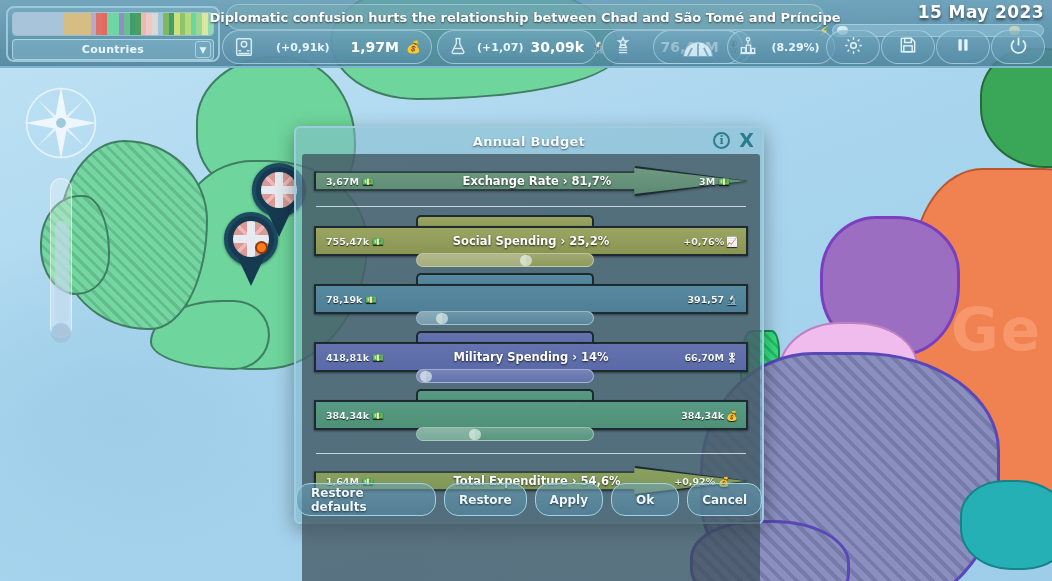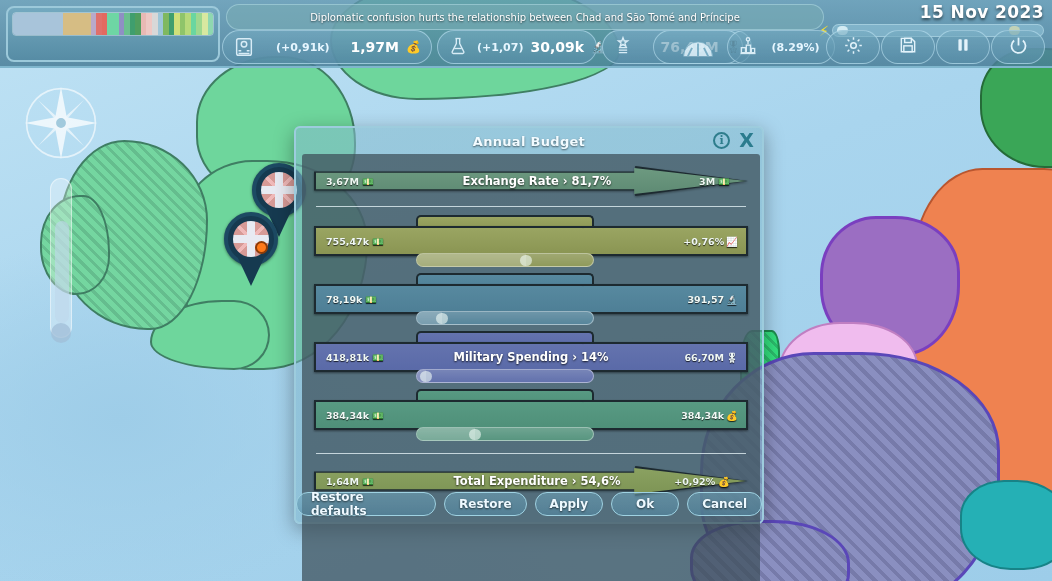--- a/index.html
+++ b/index.html
@@ -215,21 +215,21 @@
   }
 
   #newsbar {
     position: absolute; left: 226px; top: 4px; width: 598px; height: 26px;
     background: rgba(120,172,180,.60);
     border: 1px solid rgba(190,230,240,.45);
     border-radius: 13px;
     display: flex; align-items: center; justify-content: center;
   }
   #newsbar span {
-    font-size: 10px; font-weight: normal; color: #ffffff;
+    font-size: 13px; font-weight: bold; color: #ffffff;
     text-shadow: 0 1px 2px rgba(0,0,0,.6);
     white-space: nowrap;
   }
 
   #datebox {
     position: absolute; right: 8px; top: 2px;
     font-size: 17px; font-weight: bold; color: #fff;
     text-shadow: 0 2px 3px rgba(0,0,0,.55);
     letter-spacing: .4px;
   }
@@ -409,21 +409,21 @@
 
   .divider {
     height:1px; background: rgba(235,248,252,.75); margin: 0 14px;
   }
 
   #btnrow {
     position:absolute; left: 0; bottom: 6px; width: 100%;
     display:flex; align-items:center; justify-content:center; gap: 8px;
   }
   .dbtn {
-    height: 24px; padding: 0 14px;
+    height: 33px; padding: 0 14px;
     background: linear-gradient(180deg, rgba(112,166,188,.55), rgba(84,138,164,.62));
     border: 1px solid #9fd2e2;
     border-radius: 14px;
     display:flex; align-items:center; justify-content:center;
     font-size: 12px; font-weight: bold; color:#eef9ff;
     text-shadow: 0 1px 2px rgba(0,0,0,.6);
   }
   .flex1 { flex: 1; }
 </style>
 </head>
@@ -444,20 +444,21 @@
     <div class="land denmark"></div>
     <div class="land germany"></div>
     <div class="land nl"></div>
     <div class="land greenstrip"></div>
     <div class="land belgium"></div>
     <div class="land lux"></div>
     <div class="land france"></div>
     <div class="land esp"></div>
     <div class="land swiss"></div>
 
+    <div class="geo-label">Ge</div>
 
     <div id="compass">
       <svg viewBox="0 0 100 100" width="82" height="82">
         <circle cx="50" cy="50" r="42" fill="none" stroke="#fff" stroke-width="2" opacity=".8"></circle>
         <polygon points="50,6 57,43 94,50 57,57 50,94 43,57 6,50 43,43" fill="#fff" opacity=".95"></polygon>
         <polygon points="22,22 48,45 45,48" fill="#fff" opacity=".8"></polygon>
         <polygon points="78,22 55,48 52,45" fill="#fff" opacity=".8"></polygon>
         <polygon points="22,78 45,52 48,55" fill="#fff" opacity=".8"></polygon>
         <polygon points="78,78 52,55 55,52" fill="#fff" opacity=".8"></polygon>
         <circle cx="50" cy="50" r="7" fill="#9cc5d8" stroke="#fff" stroke-width="2"></circle>
@@ -509,27 +510,31 @@
           <i style="background: rgb(127, 184, 95); flex: 1 1 0%;"></i>
           <i style="background: rgb(63, 158, 110); flex: 1 1 0%;"></i>
           <i style="background: rgb(207, 224, 122); flex: 1 1 0%;"></i>
           <i style="background: rgb(143, 196, 106); flex: 1 1 0%;"></i>
           <i style="background: rgb(182, 217, 122); flex: 1 1 0%;"></i>
           <i style="background: rgb(106, 214, 160); flex: 1 1 0%;"></i>
           <i style="background: rgb(158, 216, 143); flex: 1 1 0%;"></i>
           <i style="background: rgb(216, 232, 160); flex: 1 1 0%;"></i>
           <i style="background: rgb(143, 216, 176); flex: 1 1 0%;"></i>
         </div>
+      <div id="ddrow">
+        <span>Countries</span>
+        <div class="chev">▼</div>
+      </div>
     </div>
 
     <div id="newsbar">
       <span>Diplomatic confusion hurts the relationship between Chad and São Tomé and Príncipe</span>
     </div>
 
-    <div id="datebox">15 Nov 2023</div>
+    <div id="datebox">15 May 2023</div>
 
     <div id="speedbar">
       <div class="bolt">⚡</div>
       <div class="knob k1"></div>
       <div class="knob k2"></div>
     </div>
 
     <div class="stat" id="stat-pop">
       <span class="ico">
         <svg viewBox="0 0 24 24" width="22" height="22" fill="none" stroke="#dff1fa" stroke-width="1.6">
@@ -661,20 +666,21 @@
         <div class="main">
           <div class="mborder"></div>
           <div class="mshape" style="background: linear-gradient(rgb(154, 165, 98), rgb(138, 149, 83));"></div>
           <div class="rborder"></div>
           <div class="rshape" style="background: linear-gradient(rgb(154, 165, 98), rgb(138, 149, 83));"></div>
         </div>
         <div class="lft">
           <b>755,47k</b>
             <i style="font-style:normal">💵</i>
         </div>
+        <div class="lbl">Social Spending › 25,2%</div>
         <div class="rgt">
           <b>+0,76%</b>
             <i style="font-style:normal">📈</i>
         </div>
         <div class="sliderwrap" style="background: linear-gradient(rgba(255, 255, 255, 0.18), rgba(255, 255, 255, 0.05)), rgb(138, 149, 83);">
           <div class="trackfill" style="width: 62%; background: rgba(255, 255, 255, 0.2);"></div>
           <div class="knob" style="left: calc(62% - 6px);"></div>
         </div>
       </div>
 

